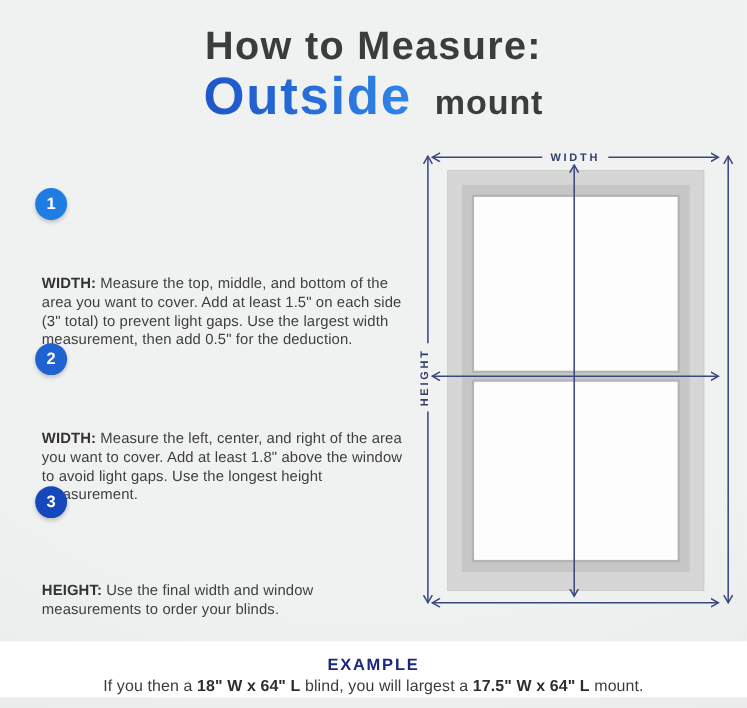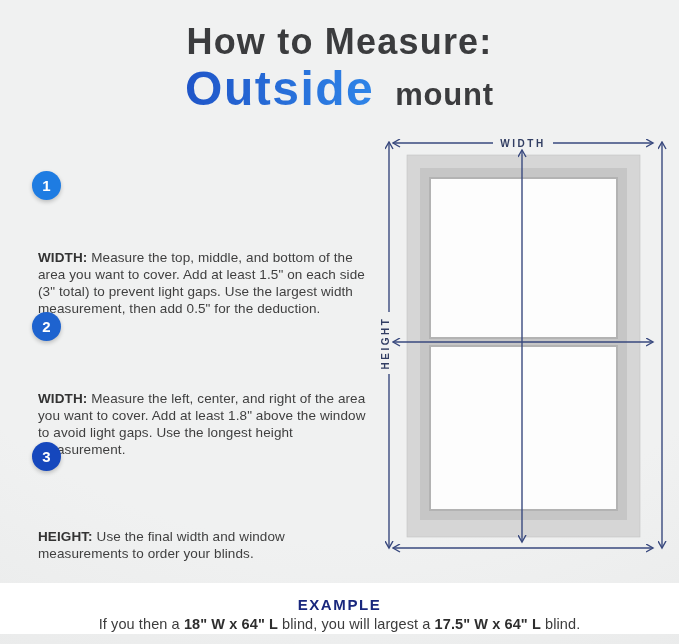--- a/index.html
+++ b/index.html
@@ -107,16 +107,16 @@
 
       <path class="arrow-stroke" d="M147 22 V414" marker-start="url(#ahs)" marker-end="url(#ahe)" stroke="#39497e"></path>
     </g>
 
     <text class="diagram-label" x="148" y="18.5" text-anchor="middle" font-size="10" font-weight="600" letter-spacing="2.5" fill="#323e63">WIDTH</text>
     <text class="diagram-label" x="14" y="215" text-anchor="middle" font-size="10" font-weight="600" letter-spacing="2.5" transform="rotate(-90 14 215)" fill="#323e63">HEIGHT</text>
   </svg>
 
   <div class="footer">
     <div class="footer-heading" style="color: rgb(25, 39, 125);">EXAMPLE</div>
-    <div class="footer-line"><span>If you then a </span><b>18" W x 64" L</b><span> blind, you will largest a </span><b>17.5" W x 64" L</b><span> blind.</span></div>
+    <div class="footer-line"><span>If you then a </span><b>18" W x 64" L</b><span> blind, you will largest a </span><b>17.5" W x 64" L</b><span> mount.</span></div>
   </div>
 
 </div>
 
 </body></html>

